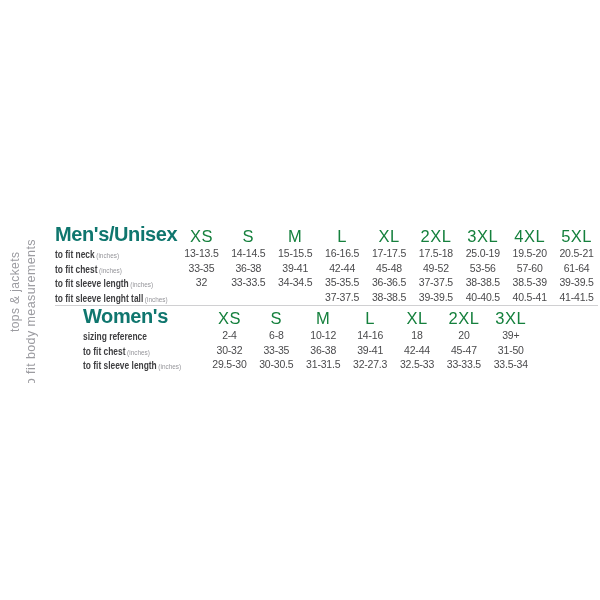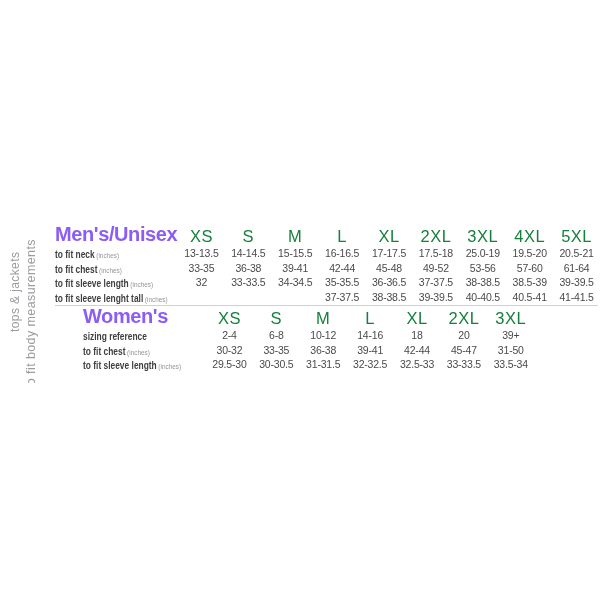--- a/index.html
+++ b/index.html
@@ -20,21 +20,21 @@
   }
   .v1{left:9px;top:119px;font-size:12px;}
   .v2{left:25px;top:176px;font-size:12.5px;}
   
   .tables{position:absolute;left:55px;top:0;width:545px;}
   .grid{display:grid;grid-template-columns:123px repeat(9,46.9px);align-items:center;}
   .mens{grid-template-rows:33px repeat(4,14.5px);}
   .womens{grid-template-rows:21px repeat(3,14.5px);margin-left:28px;}
   .title{
     align-self:end;justify-self:start;white-space:nowrap;overflow:visible;
-    color:#8b5cf6;font-weight:bold;font-size:20px;letter-spacing:-0.4px;
+    color:#0f766e;font-weight:bold;font-size:20px;letter-spacing:-0.4px;
     line-height:1;padding-bottom:2px;
   }
   .size-h{
     align-self:end;justify-self:center;color:#15803d;
     font-size:16.5px;letter-spacing:0.5px;line-height:1;padding-bottom:2px;
   }
   .lbl{white-space:nowrap;overflow:visible;}
   .rwrap{display:inline-block;transform:scaleX(0.8);transform-origin:left center;white-space:nowrap;}
   .rname{font-size:10.5px;font-weight:bold;color:#3e3e40;}
   .unit{font-size:8px;font-weight:normal;color:#95959a;margin-left:2px;}
@@ -138,21 +138,21 @@
         <div class="val">39-41</div>
         <div class="val">42-44</div>
         <div class="val">45-47</div>
         <div class="val">31-50</div>
         <div class="val"></div>
         <div class="val"></div>
         <div class="lbl"><span class="rwrap"><span class="rname">to fit sleeve length</span><span class="unit">(inches)</span></span></div>
         <div class="val">29.5-30</div>
         <div class="val">30-30.5</div>
         <div class="val">31-31.5</div>
-        <div class="val">32-32.5</div>
+        <div class="val">32-27.3</div>
         <div class="val">32.5-33</div>
         <div class="val">33-33.5</div>
         <div class="val">33.5-34</div>
         <div class="val"></div>
         <div class="val"></div>
       </div>
 
   </div>
 </div>
 

